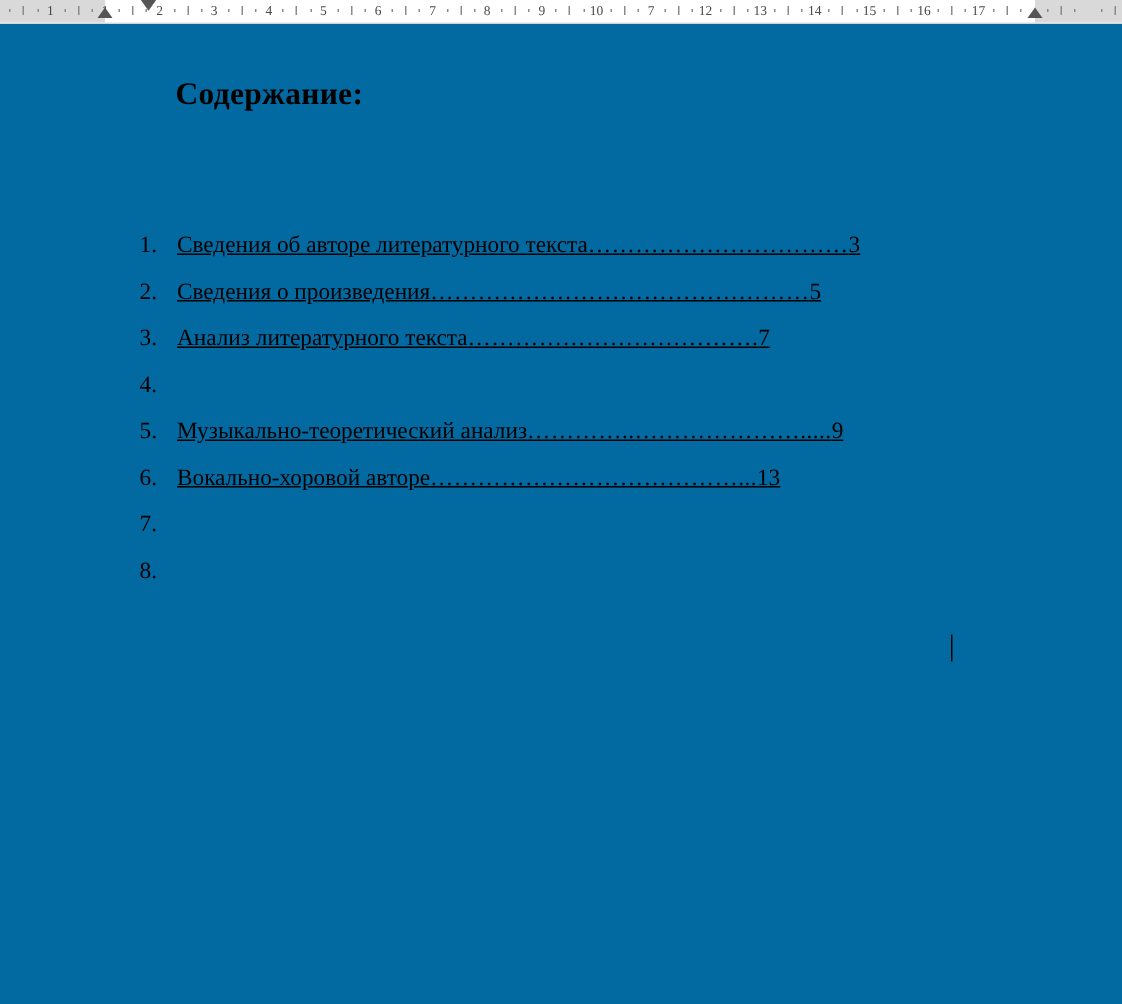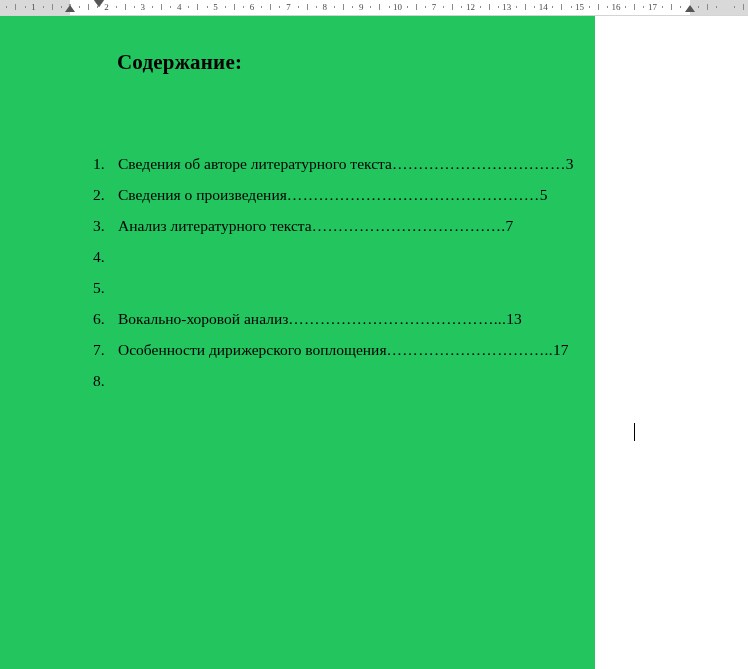--- a/index.html
+++ b/index.html
@@ -98,23 +98,23 @@
     border-left: 5px solid transparent;
     border-right: 5px solid transparent;
     border-bottom: 7px solid #555555;
   }
 
   
   #page {
     position: absolute;
     left: 0;
     top: 16px;
-    width: 595px;
+    width: 748px;
     height: 653px;
-    background: #22c55e;
+    background: #0369a1;
   }
 
   #doc-title {
     position: absolute;
     left: 117px;
     top: 34px;
     font-size: 21px;
     font-weight: bold;
     color: #000000;
     letter-spacing: 0.2px;
@@ -142,20 +142,21 @@
     width: 22px;
     text-align: left;
     font-size: 15.5px;
   }
   .toc-body {
     position: absolute;
     left: 118px;
     top: 0;
     font-size: 15.5px;
     white-space: nowrap;
+    text-decoration: underline;
   }
   .toc-row.unnumbered .toc-body {
     left: 96px;
   }
   .toc-leader { letter-spacing: 0.3px; }
   .toc-page { }
 
   
   #caret {
     position: absolute;
@@ -276,28 +277,28 @@
       </div>
       <div class="toc-row">
         <span class="toc-num">3.</span>
         <span class="toc-body"><span>Анализ литературного текста</span><span class="toc-leader">……………………………….</span><span class="toc-page">7</span></span>
       </div>
       <div class="toc-row">
         <span class="toc-num">4.</span>
       </div>
       <div class="toc-row">
         <span class="toc-num">5.</span>
+        <span class="toc-body"><span>Музыкально-теоретический анализ</span><span class="toc-leader">…………..………………….....</span><span class="toc-page">9</span></span>
       </div>
       <div class="toc-row">
         <span class="toc-num">6.</span>
-        <span class="toc-body"><span>Вокально-хоровой анализ</span><span class="toc-leader">…………………………………...</span><span class="toc-page">13</span></span>
+        <span class="toc-body"><span>Вокально-хоровой авторе</span><span class="toc-leader">…………………………………...</span><span class="toc-page">13</span></span>
       </div>
       <div class="toc-row">
         <span class="toc-num">7.</span>
-        <span class="toc-body"><span>Особенности дирижерского воплощения</span><span class="toc-leader">…………………………..</span><span class="toc-page">17</span></span>
       </div>
       <div class="toc-row">
         <span class="toc-num">8.</span>
       </div>
     </div>
 
   <div id="caret"></div>
 </div>
 
 </body></html>

